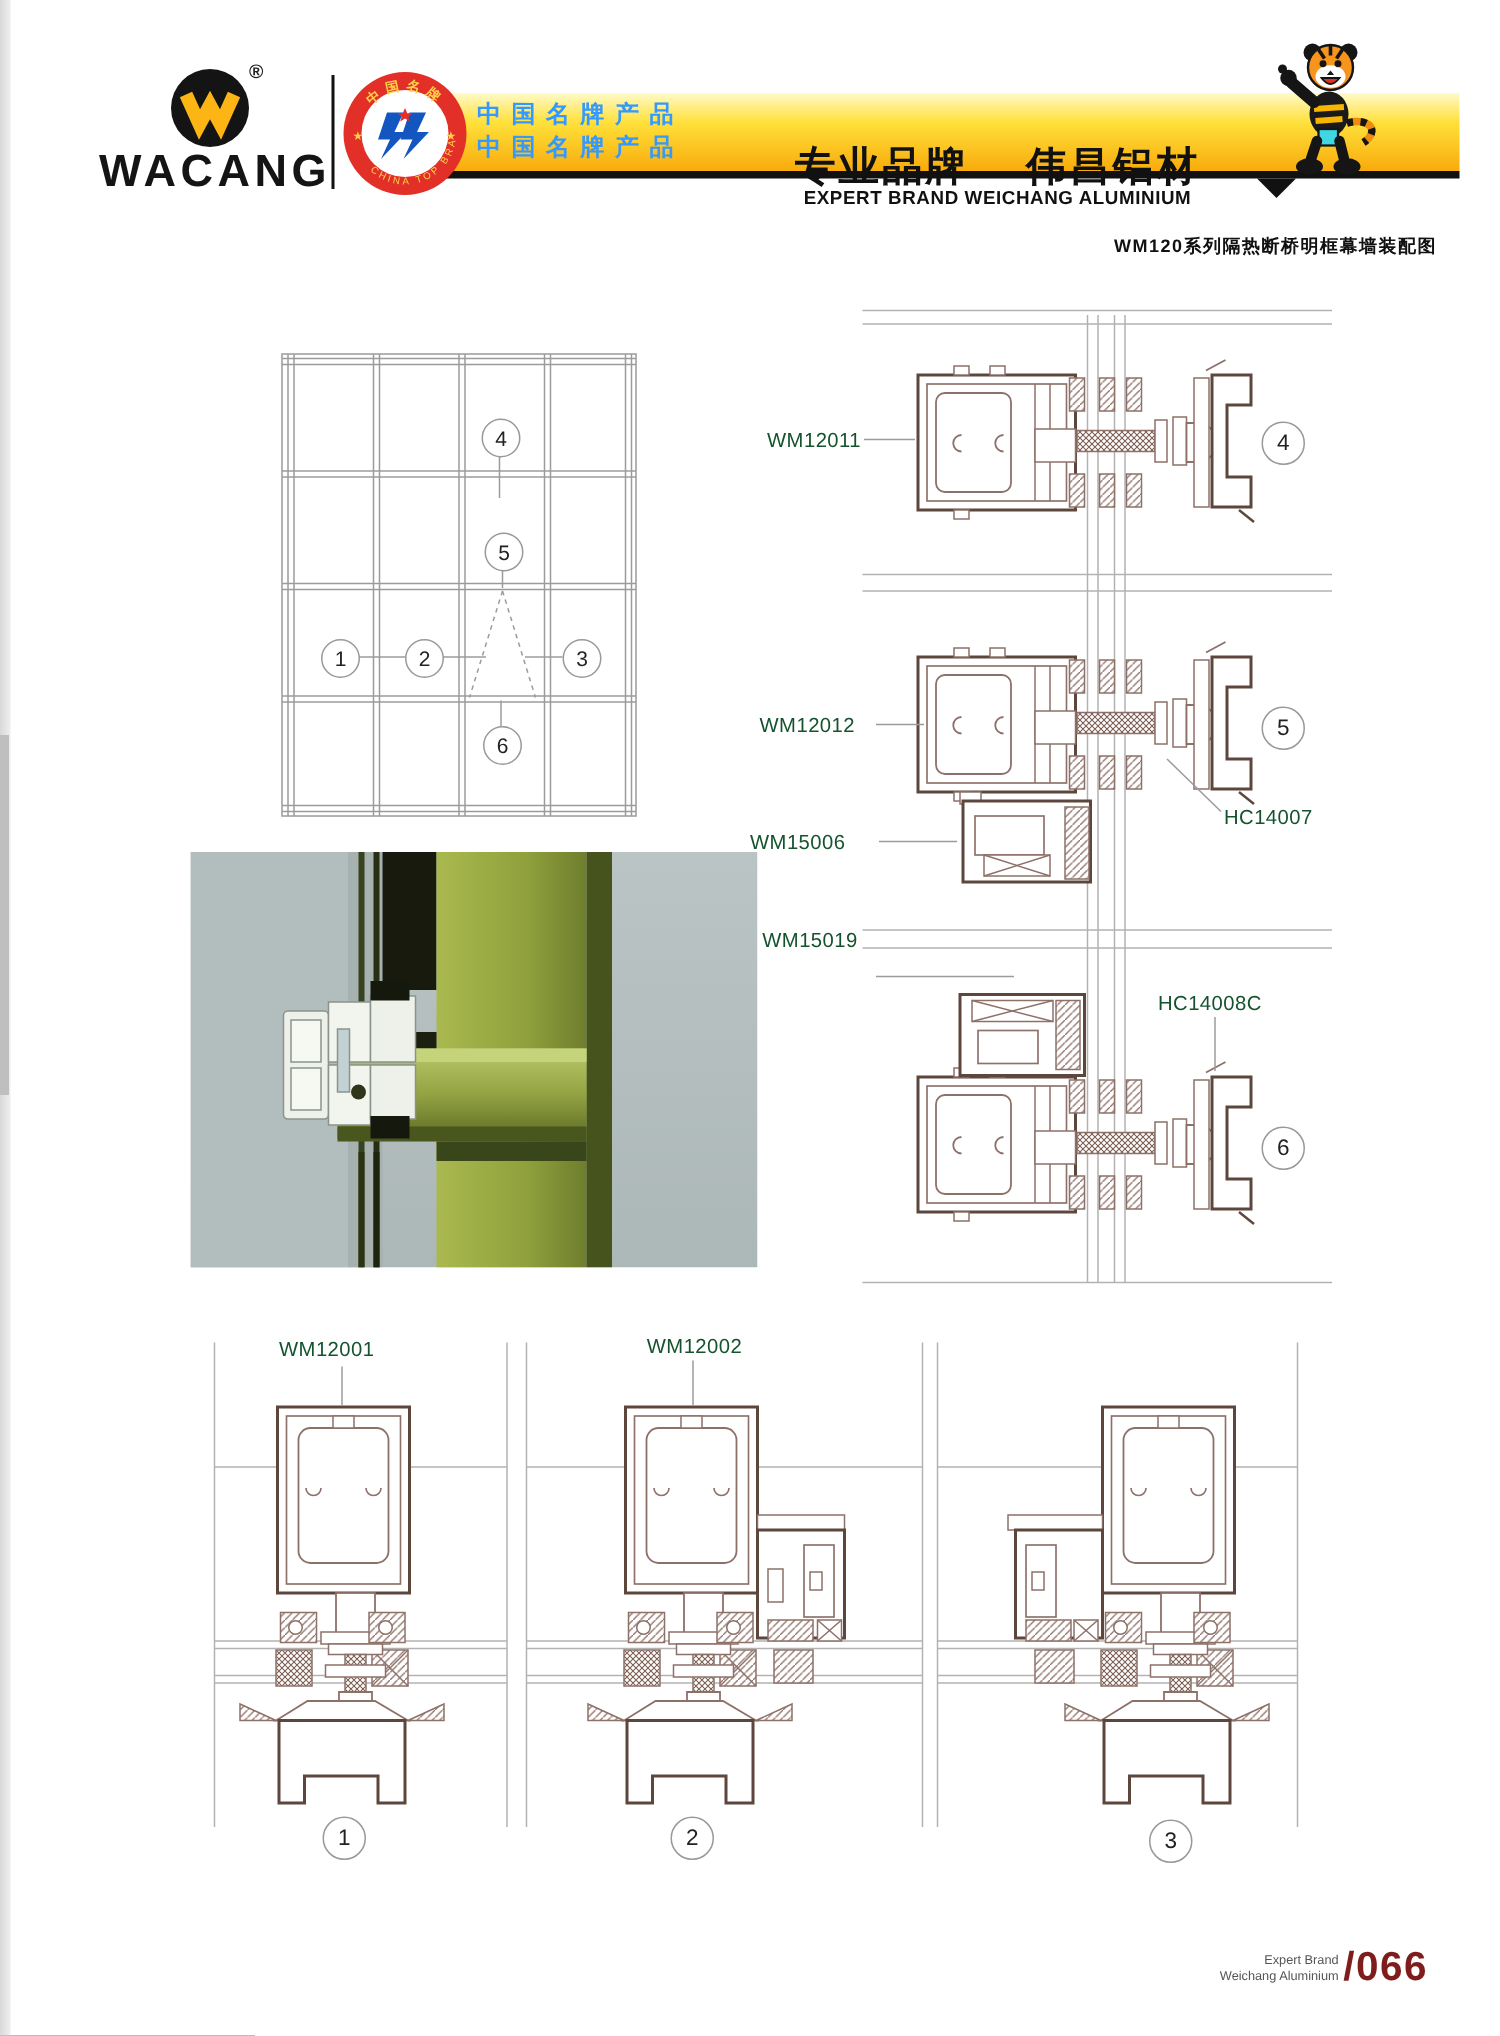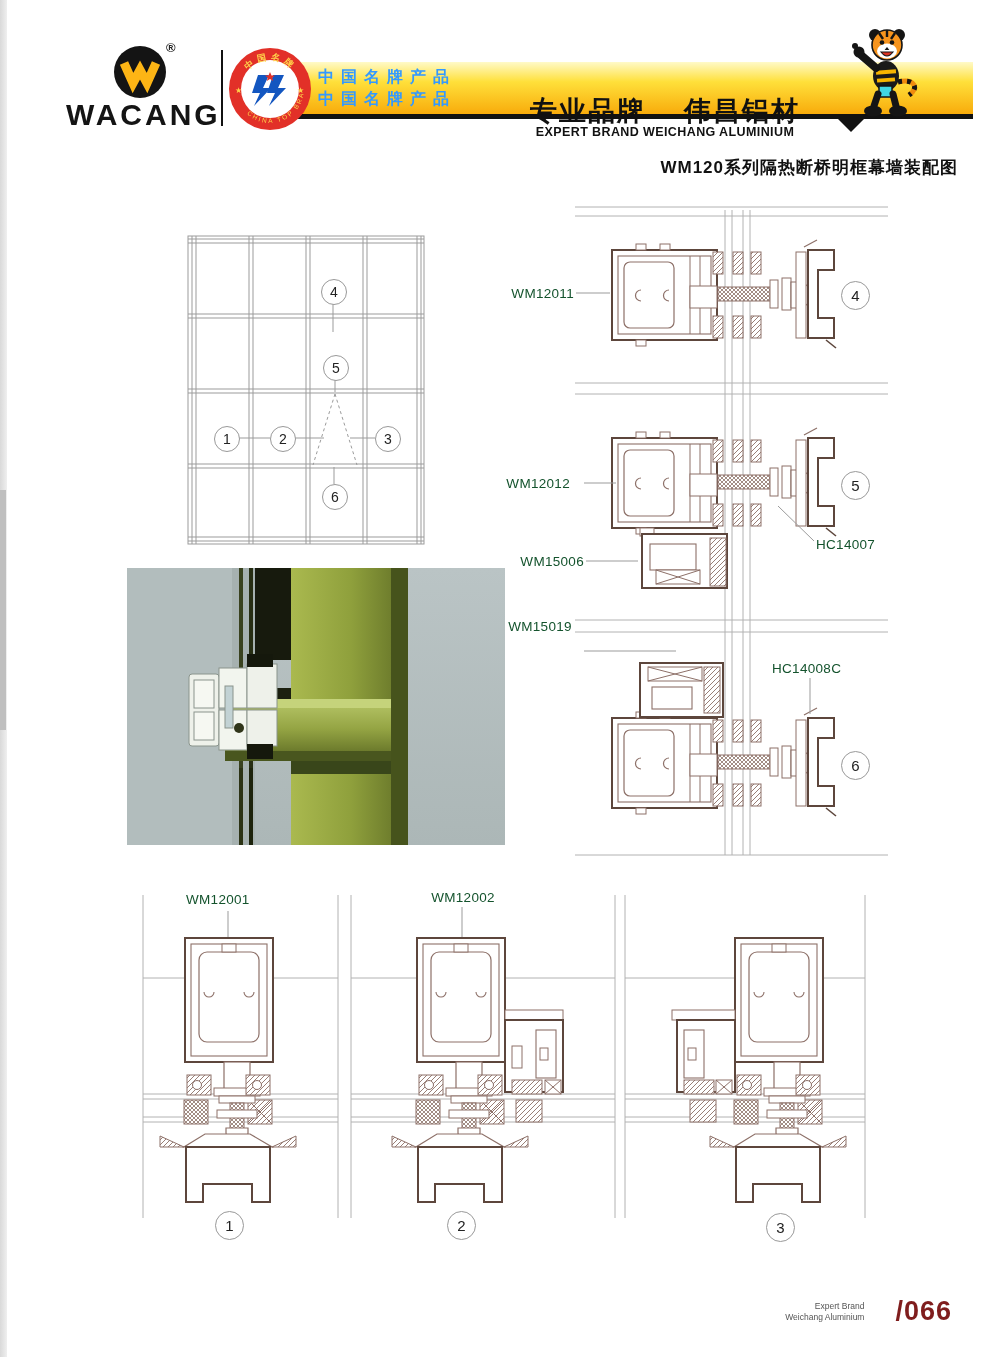--- a/index.html
+++ b/index.html
@@ -25,35 +25,35 @@
   .badge{position:absolute;left:227px;top:46px;}
   .banner-cn{position:absolute;left:318px;top:66px;color:#39f;font-weight:bold;
              font-size:16px;letter-spacing:7px;line-height:22px;white-space:nowrap;}
   .banner-main{position:absolute;left:500px;top:63px;width:330px;text-align:center;color:#111;margin-top:33px;}
   .banner-title{font-size:27px;font-weight:bold;letter-spacing:2px;line-height:30px;white-space:nowrap;}
   .banner-title .gap{display:inline-block;width:38px;}
   .banner-sub{font-size:12.5px;font-weight:bold;letter-spacing:0.4px;margin-top:-1px;}
   .tiger{position:absolute;left:846px;top:24px;}
 
   
-  .page-title{position:absolute;right:42px;top:156px;font-size:17px;font-weight:bold;
+  .page-title{position:absolute;right:42px;top:156px;font-size:12px;font-weight:bold;
               letter-spacing:1px;color:#111;}
 
   
   .lbl{position:absolute;font-size:13.5px;color:#14532d;letter-spacing:0.3px;}
   .co{position:absolute;width:24px;height:24px;border:1px solid #999;border-radius:50%;
       background:#fff;text-align:center;line-height:24px;font-size:14px;color:#222;}
   .co.big{width:27px;height:27px;line-height:27px;font-size:15px;}
 
   .photo{position:absolute;left:127px;top:568px;width:378px;height:277px;}
 
   svg.draw{position:absolute;left:0;top:0;pointer-events:none;}
 
   
-  .footer{position:absolute;right:48px;top:1296px;display:flex;align-items:center;gap:28px;}
+  .footer{position:absolute;right:48px;top:1296px;display:flex;align-items:center;}
   .footer-txt{font-size:8.5px;color:#555;text-align:right;line-height:1.25;margin-right:3px;}
   .footer-page{font-size:27px;font-weight:800;color:#7f1d1d;letter-spacing:1px;}
 </style>
 </head>
 <body>
 
 <div class="page">
   <div class="edge-left"></div>
   <div class="edge-streak"></div>
 
@@ -381,21 +381,21 @@
       <rect x="120" y="176" width="26" height="15" fill="#15180c"></rect>
       <circle cx="112" cy="160" r="5" fill="#30351a"></circle>
       <rect x="112" y="200" width="4" height="77" fill="#2c3315"></rect>
       <rect x="122" y="200" width="4" height="77" fill="#1d230c"></rect>
     </svg>
   </div>
 
   <div class="lbl" style="left:490px;top:286px;width:84px;text-align:right">WM12011</div>
   <div class="lbl" style="left:486px;top:476px;width:84px;text-align:right">WM12012</div>
   <div class="lbl" style="left:816px;top:537px;width:90px">HC14007</div>
-  <div class="lbl" style="left:500px;top:554px;width:84px;text-align:right">WM15006</div>
+  <div class="lbl" style="left:500px;top:554px;width:84px;">WM15006</div>
   <div class="lbl" style="left:498px;top:619px;width:84px;text-align:center">WM15019</div>
   <div class="lbl" style="left:772px;top:661px;width:100px">HC14008C</div>
   <div class="lbl" style="left:186px;top:892px;width:86px;">WM12001</div>
   <div class="lbl" style="left:420px;top:890px;width:86px;text-align:center">WM12002</div>
 
   <div class="co" style="left:214px;top:426px">1</div>
   <div class="co" style="left:270px;top:426px">2</div>
   <div class="co" style="left:375px;top:426px">3</div>
   <div class="co" style="left:321px;top:279px">4</div>
   <div class="co" style="left:323px;top:355px">5</div>

